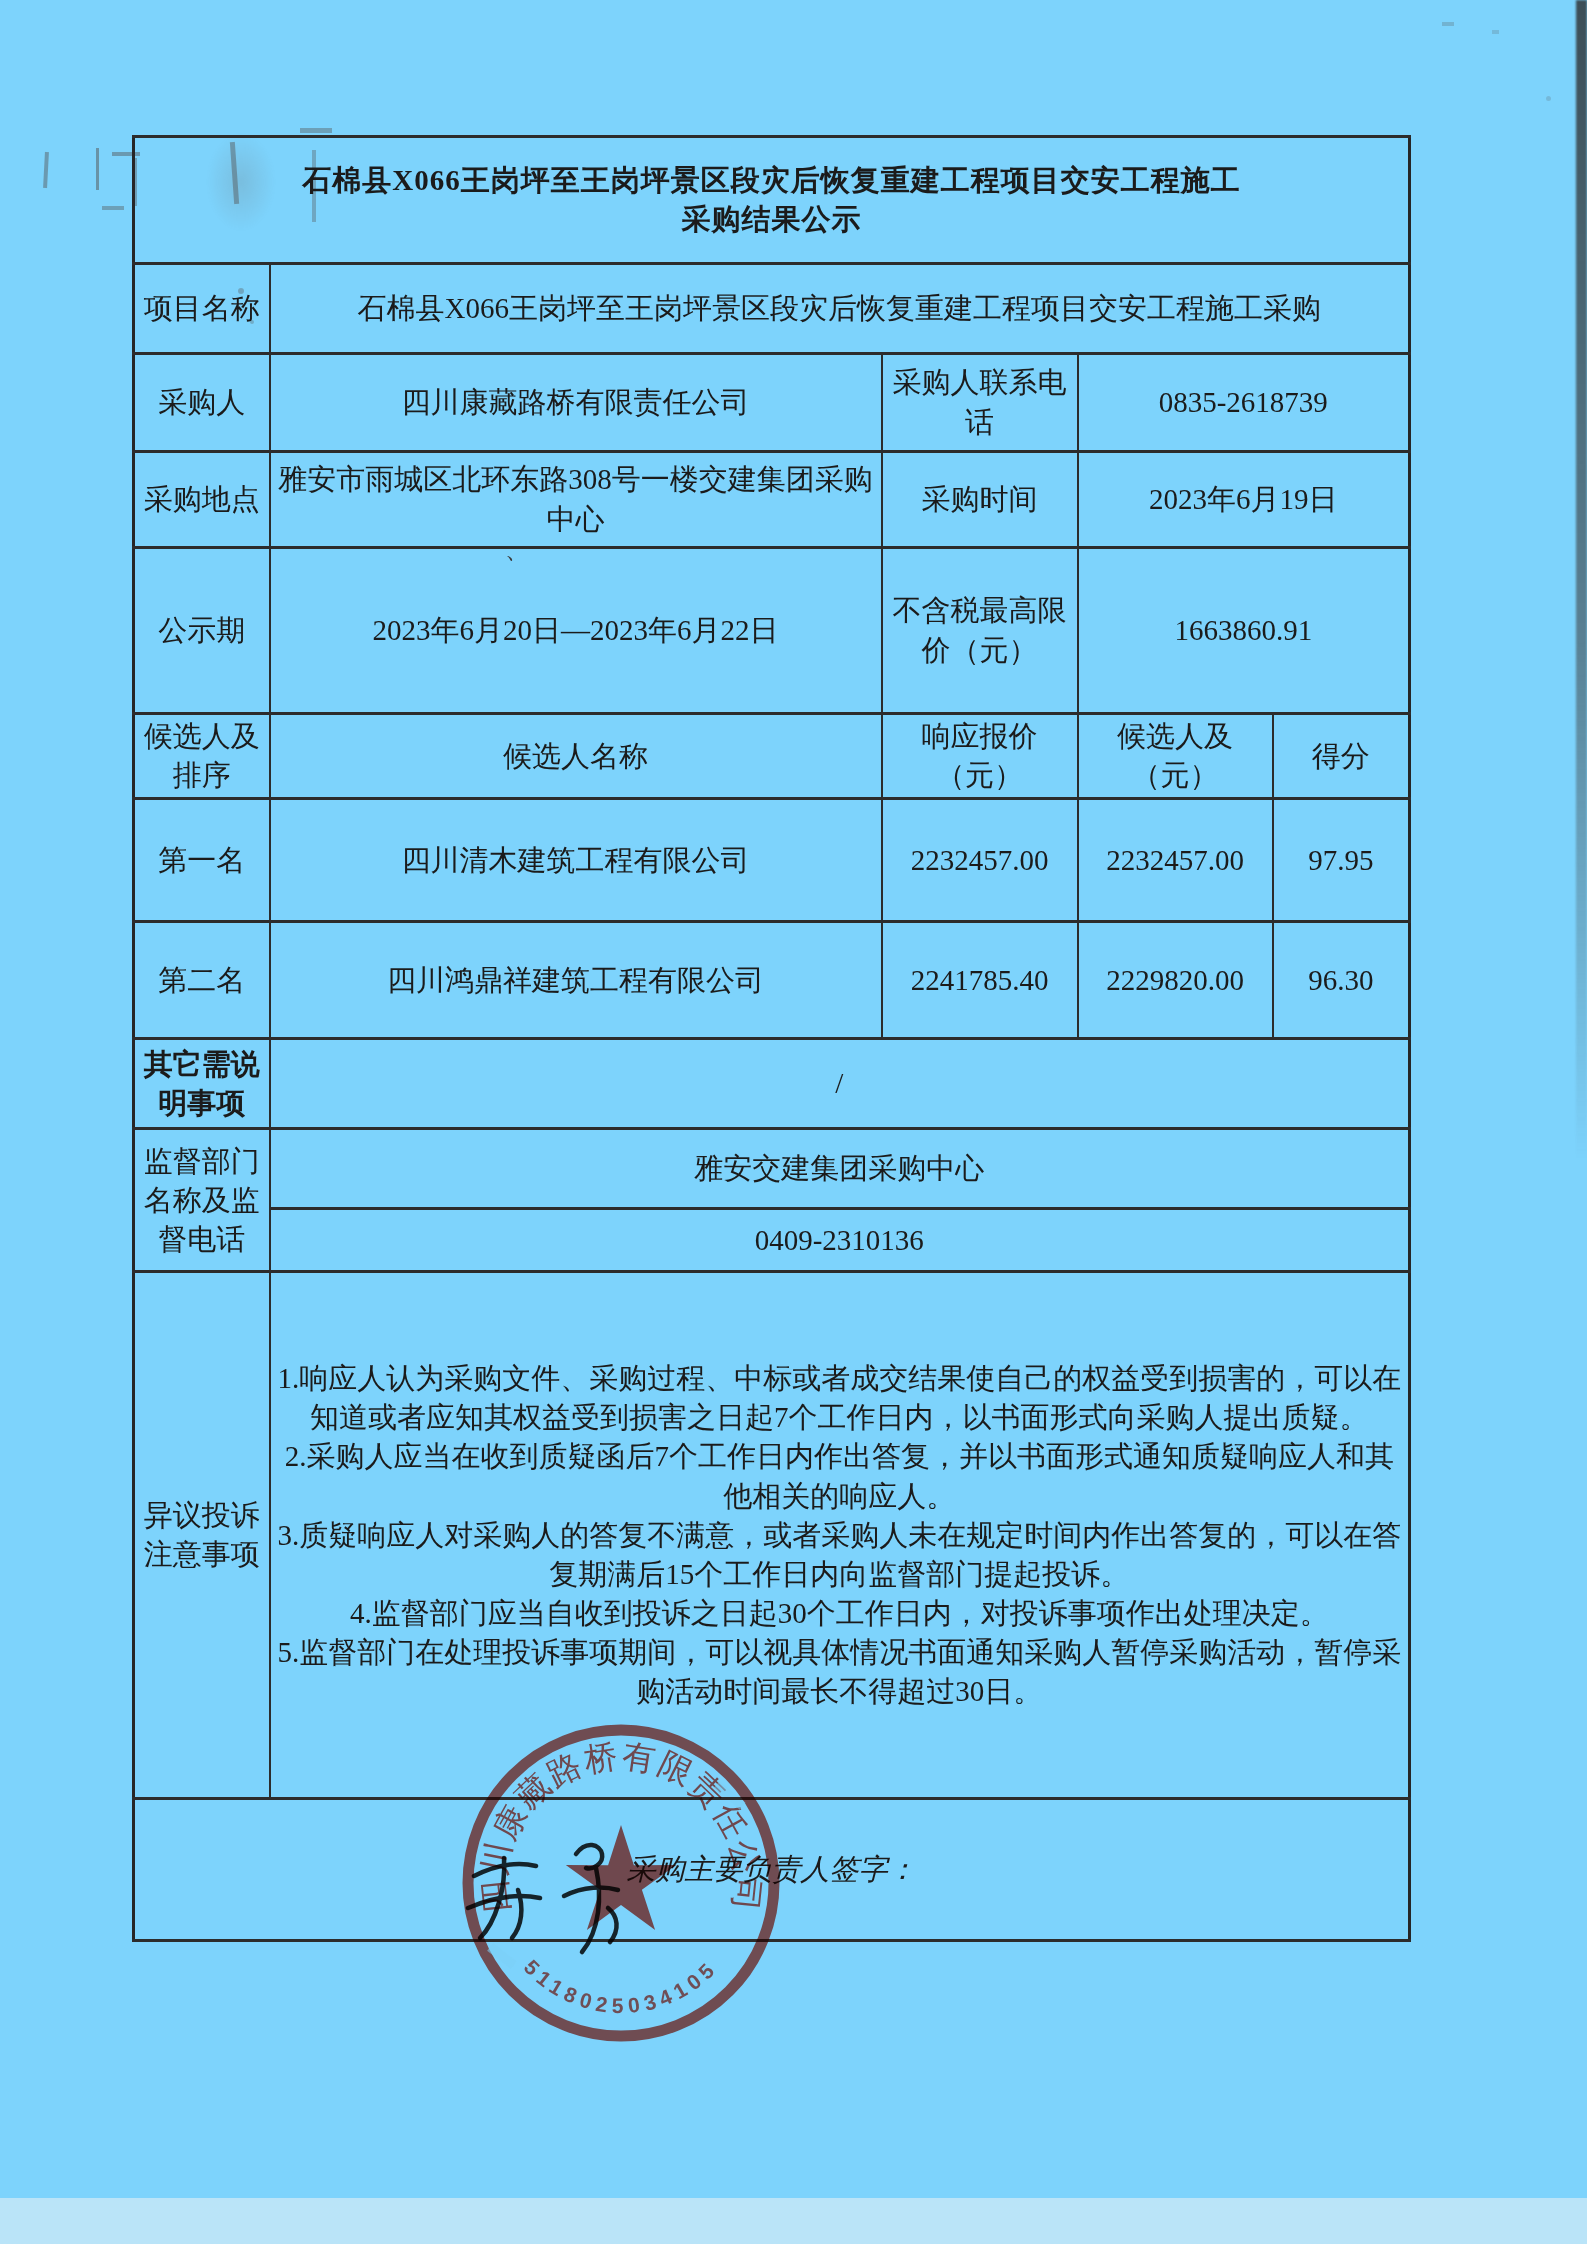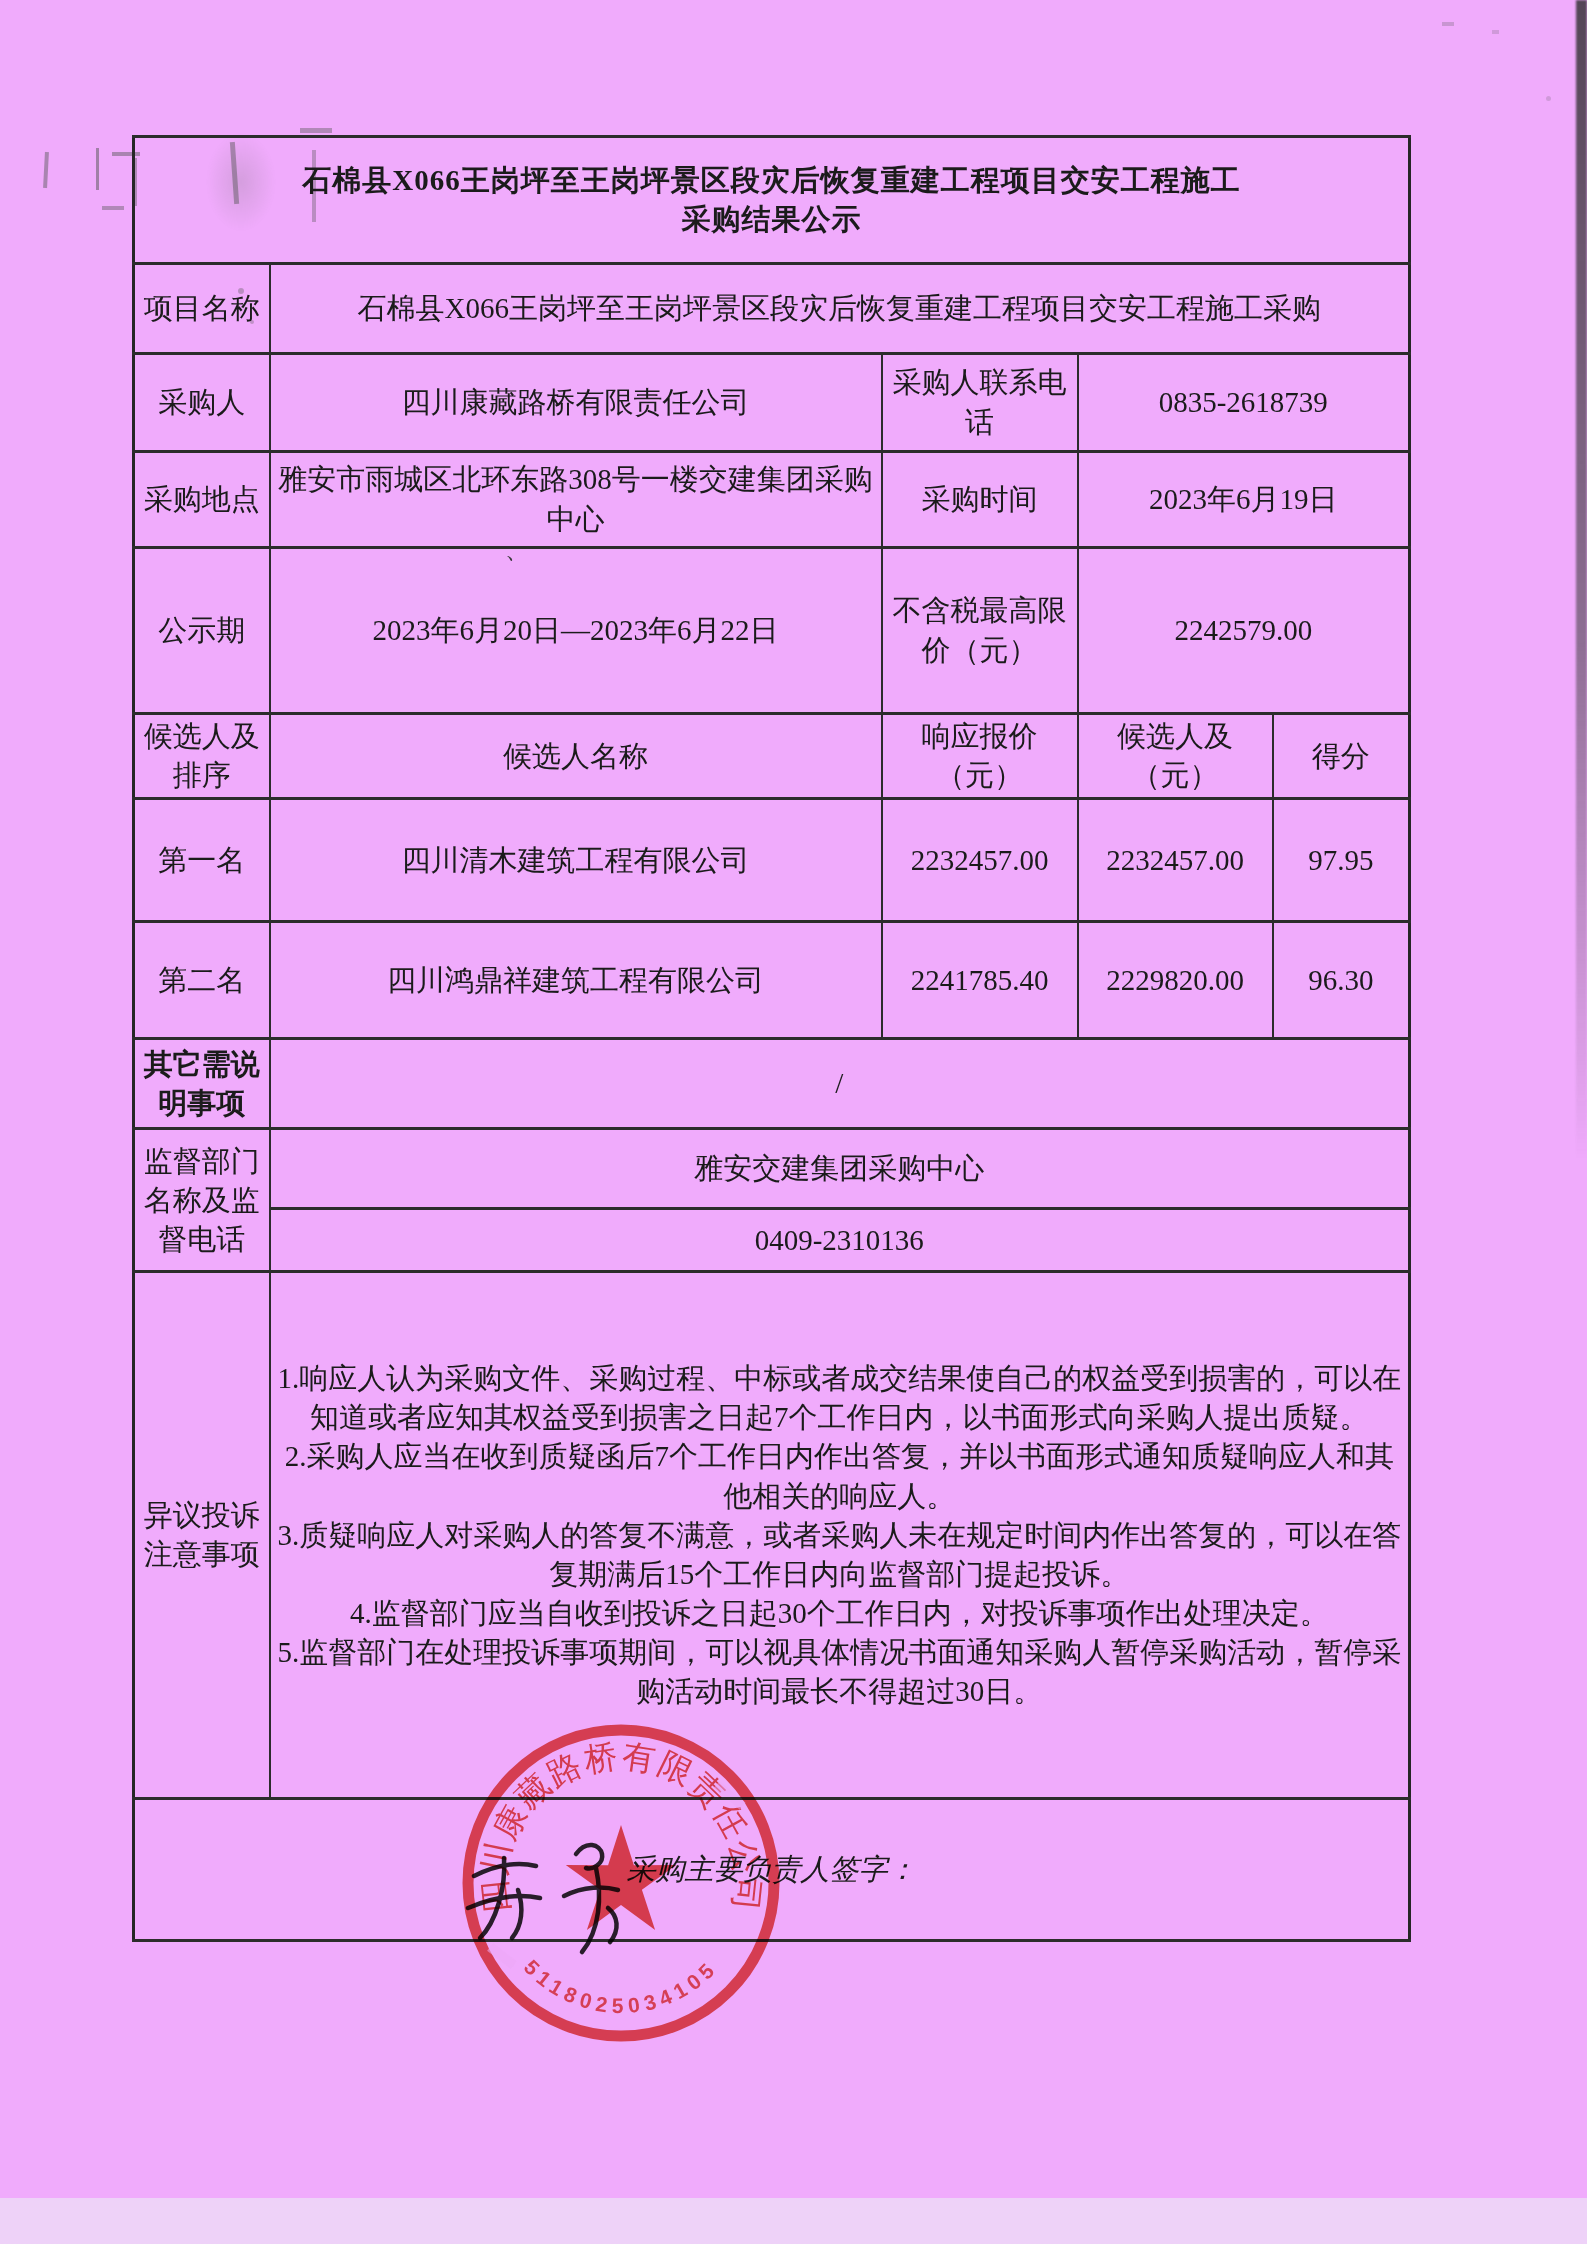--- a/index.html
+++ b/index.html
@@ -1,19 +1,19 @@
 <!DOCTYPE html>
 <html lang="zh"><head>
 <meta charset="utf-8">
 <style>
   html,body{margin:0;padding:0;}
   body{background:#e9e9e9;}
   .page{
     position:relative;width:1587px;height:2244px;margin:0 auto;
-    background:#f0abfc;overflow:hidden;
+    background:#7dd3fc;overflow:hidden;
     font-family:"Liberation Serif","DejaVu Serif",serif;
     color:#1b1b1b;
   }
   
   table.doc{
     position:absolute;left:132px;top:135px;width:1276px;
     border-collapse:collapse;table-layout:fixed;
     border:3px solid #262626;
   }
   table.doc td{
@@ -107,21 +107,21 @@
       <td>采购地点</td>
       <td class="loc-value">雅安市雨城区北环东路308号一楼交建集团采购中心</td>
       <td>采购时间</td>
       <td colspan="2">2023年6月19日</td>
     </tr>
 
     <tr style="height:166px">
       <td>公示期</td>
       <td>2023年6月20日—2023年6月22日</td>
       <td>不含税最高限价（元）</td>
-      <td colspan="2">2242579.00</td>
+      <td colspan="2">1663860.91</td>
     </tr>
 
     <tr style="height:78px">
       <td>候选人及
 排序</td>
       <td>候选人名称</td>
       <td>响应报价
 （元）</td>
       <td>候选人及
 （元）</td>

